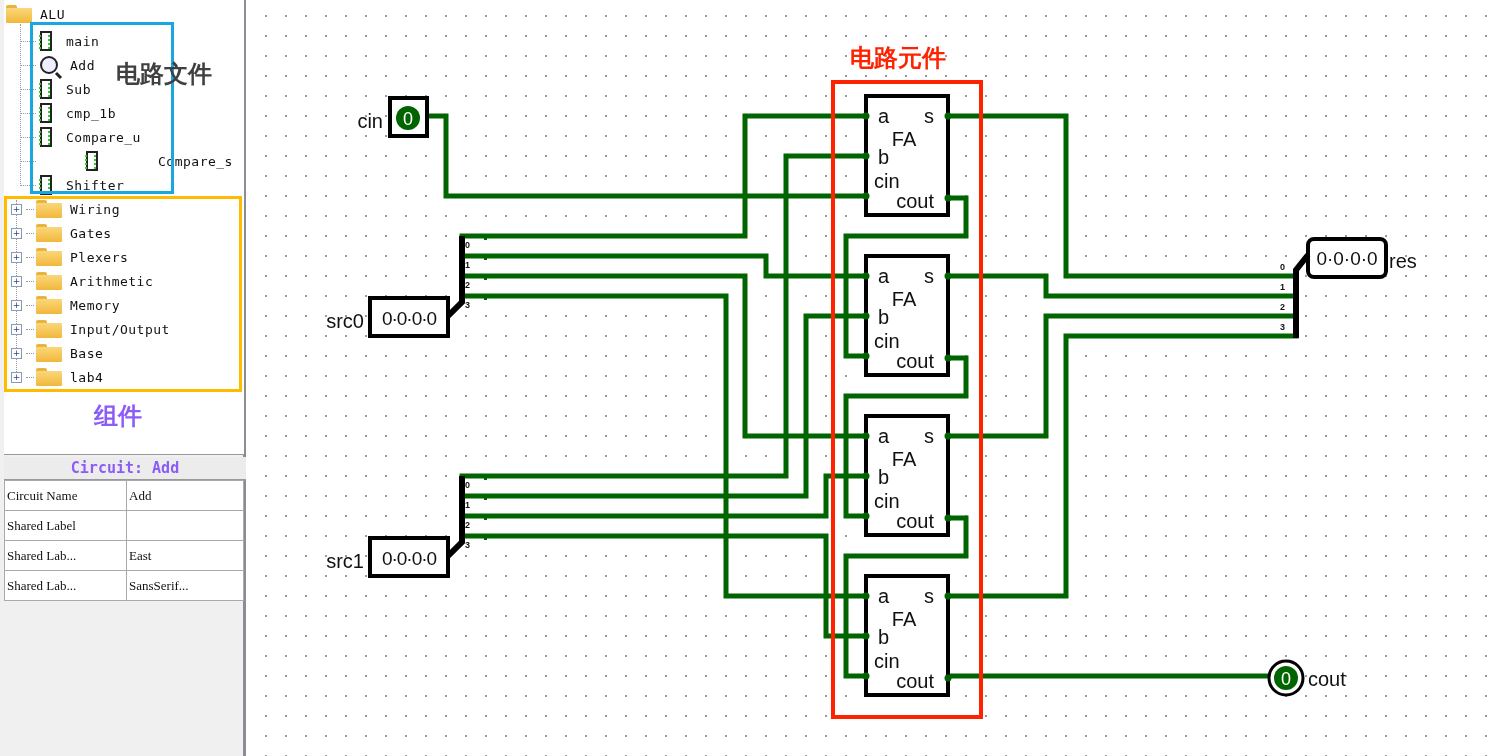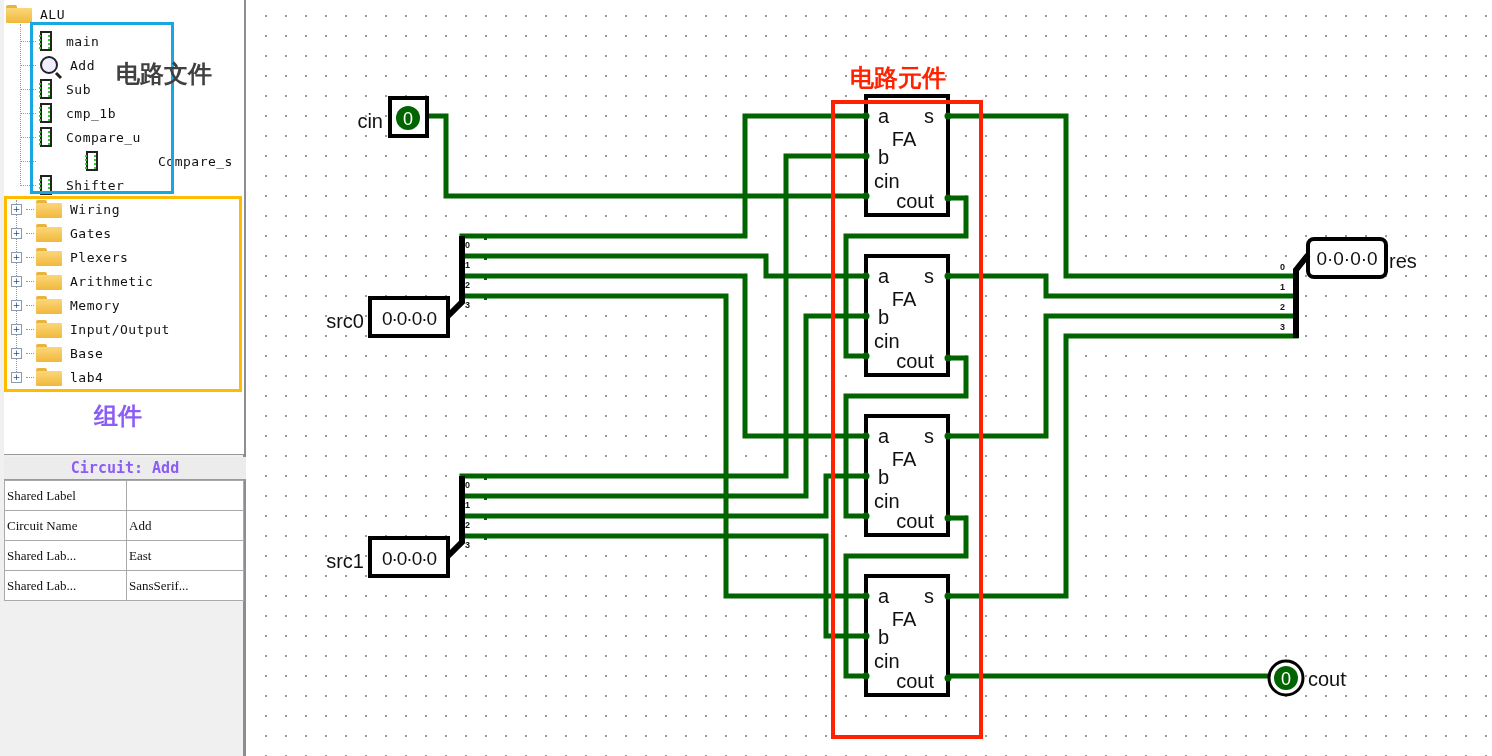--- a/index.html
+++ b/index.html
@@ -29,21 +29,21 @@
   #attr-table td.k{width:117px;}
   #canvas{position:absolute;left:249px;top:0;width:1243px;height:756px;
     background-color:#fff;
     background-image:radial-gradient(circle,#9a9a9a 0.9px,transparent 1.2px);
     background-size:20px 20px;background-position:-13px 6px;}
   svg#circuit{position:absolute;left:0;top:0;width:1492px;height:756px;}
   .wire{stroke:#006400;stroke-width:5;fill:none;stroke-linejoin:miter;stroke-linecap:square;}
   .box{fill:#fff;stroke:#000;stroke-width:4;}
   .pin-dot{fill:#006400;}
   .lbl-sans{font-family:"Liberation Sans","DejaVu Sans",sans-serif;fill:#111;}
-  .ann{position:absolute;font-family:"DejaVu Sans",sans-serif;font-weight:bold;margin-top:20px;}
+  .ann{position:absolute;font-family:"DejaVu Sans",sans-serif;font-weight:bold;}
   #anno-red{position:absolute;left:831px;top:80px;width:152px;height:639px;border:4px solid #ff2200;box-sizing:border-box;}
   #anno-red-label{position:absolute;left:850px;top:42px;font-size:24px;color:#ff2200;}
 </style>
 </head>
 <body>
 
 <div id="sidebar">
   <div id="explorer">
     <div class="tree-row" style="left:2px;top:2px;">
       <span class="folder"></span>
@@ -142,26 +142,26 @@
 
   <div id="anno-blue"></div>
   <div id="anno-blue-label">电路文件</div>
   <div id="anno-yellow"></div>
   <div id="anno-yellow-label">组件</div>
 
   <div id="attr-title">Circuit: Add</div>
   <table id="attr-table">
     <tbody id="attr-body">
         <tr>
+          <td class="k">Circuit Name</td>
+          <td>Add</td>
+        </tr>
+        <tr>
           <td class="k">Shared Label</td>
           <td></td>
-        </tr>
-        <tr>
-          <td class="k">Circuit Name</td>
-          <td>Add</td>
         </tr>
         <tr>
           <td class="k">Shared Lab...</td>
           <td>East</td>
         </tr>
         <tr>
           <td class="k">Shared Lab...</td>
           <td>SansSerif...</td>
         </tr>
       </tbody>

